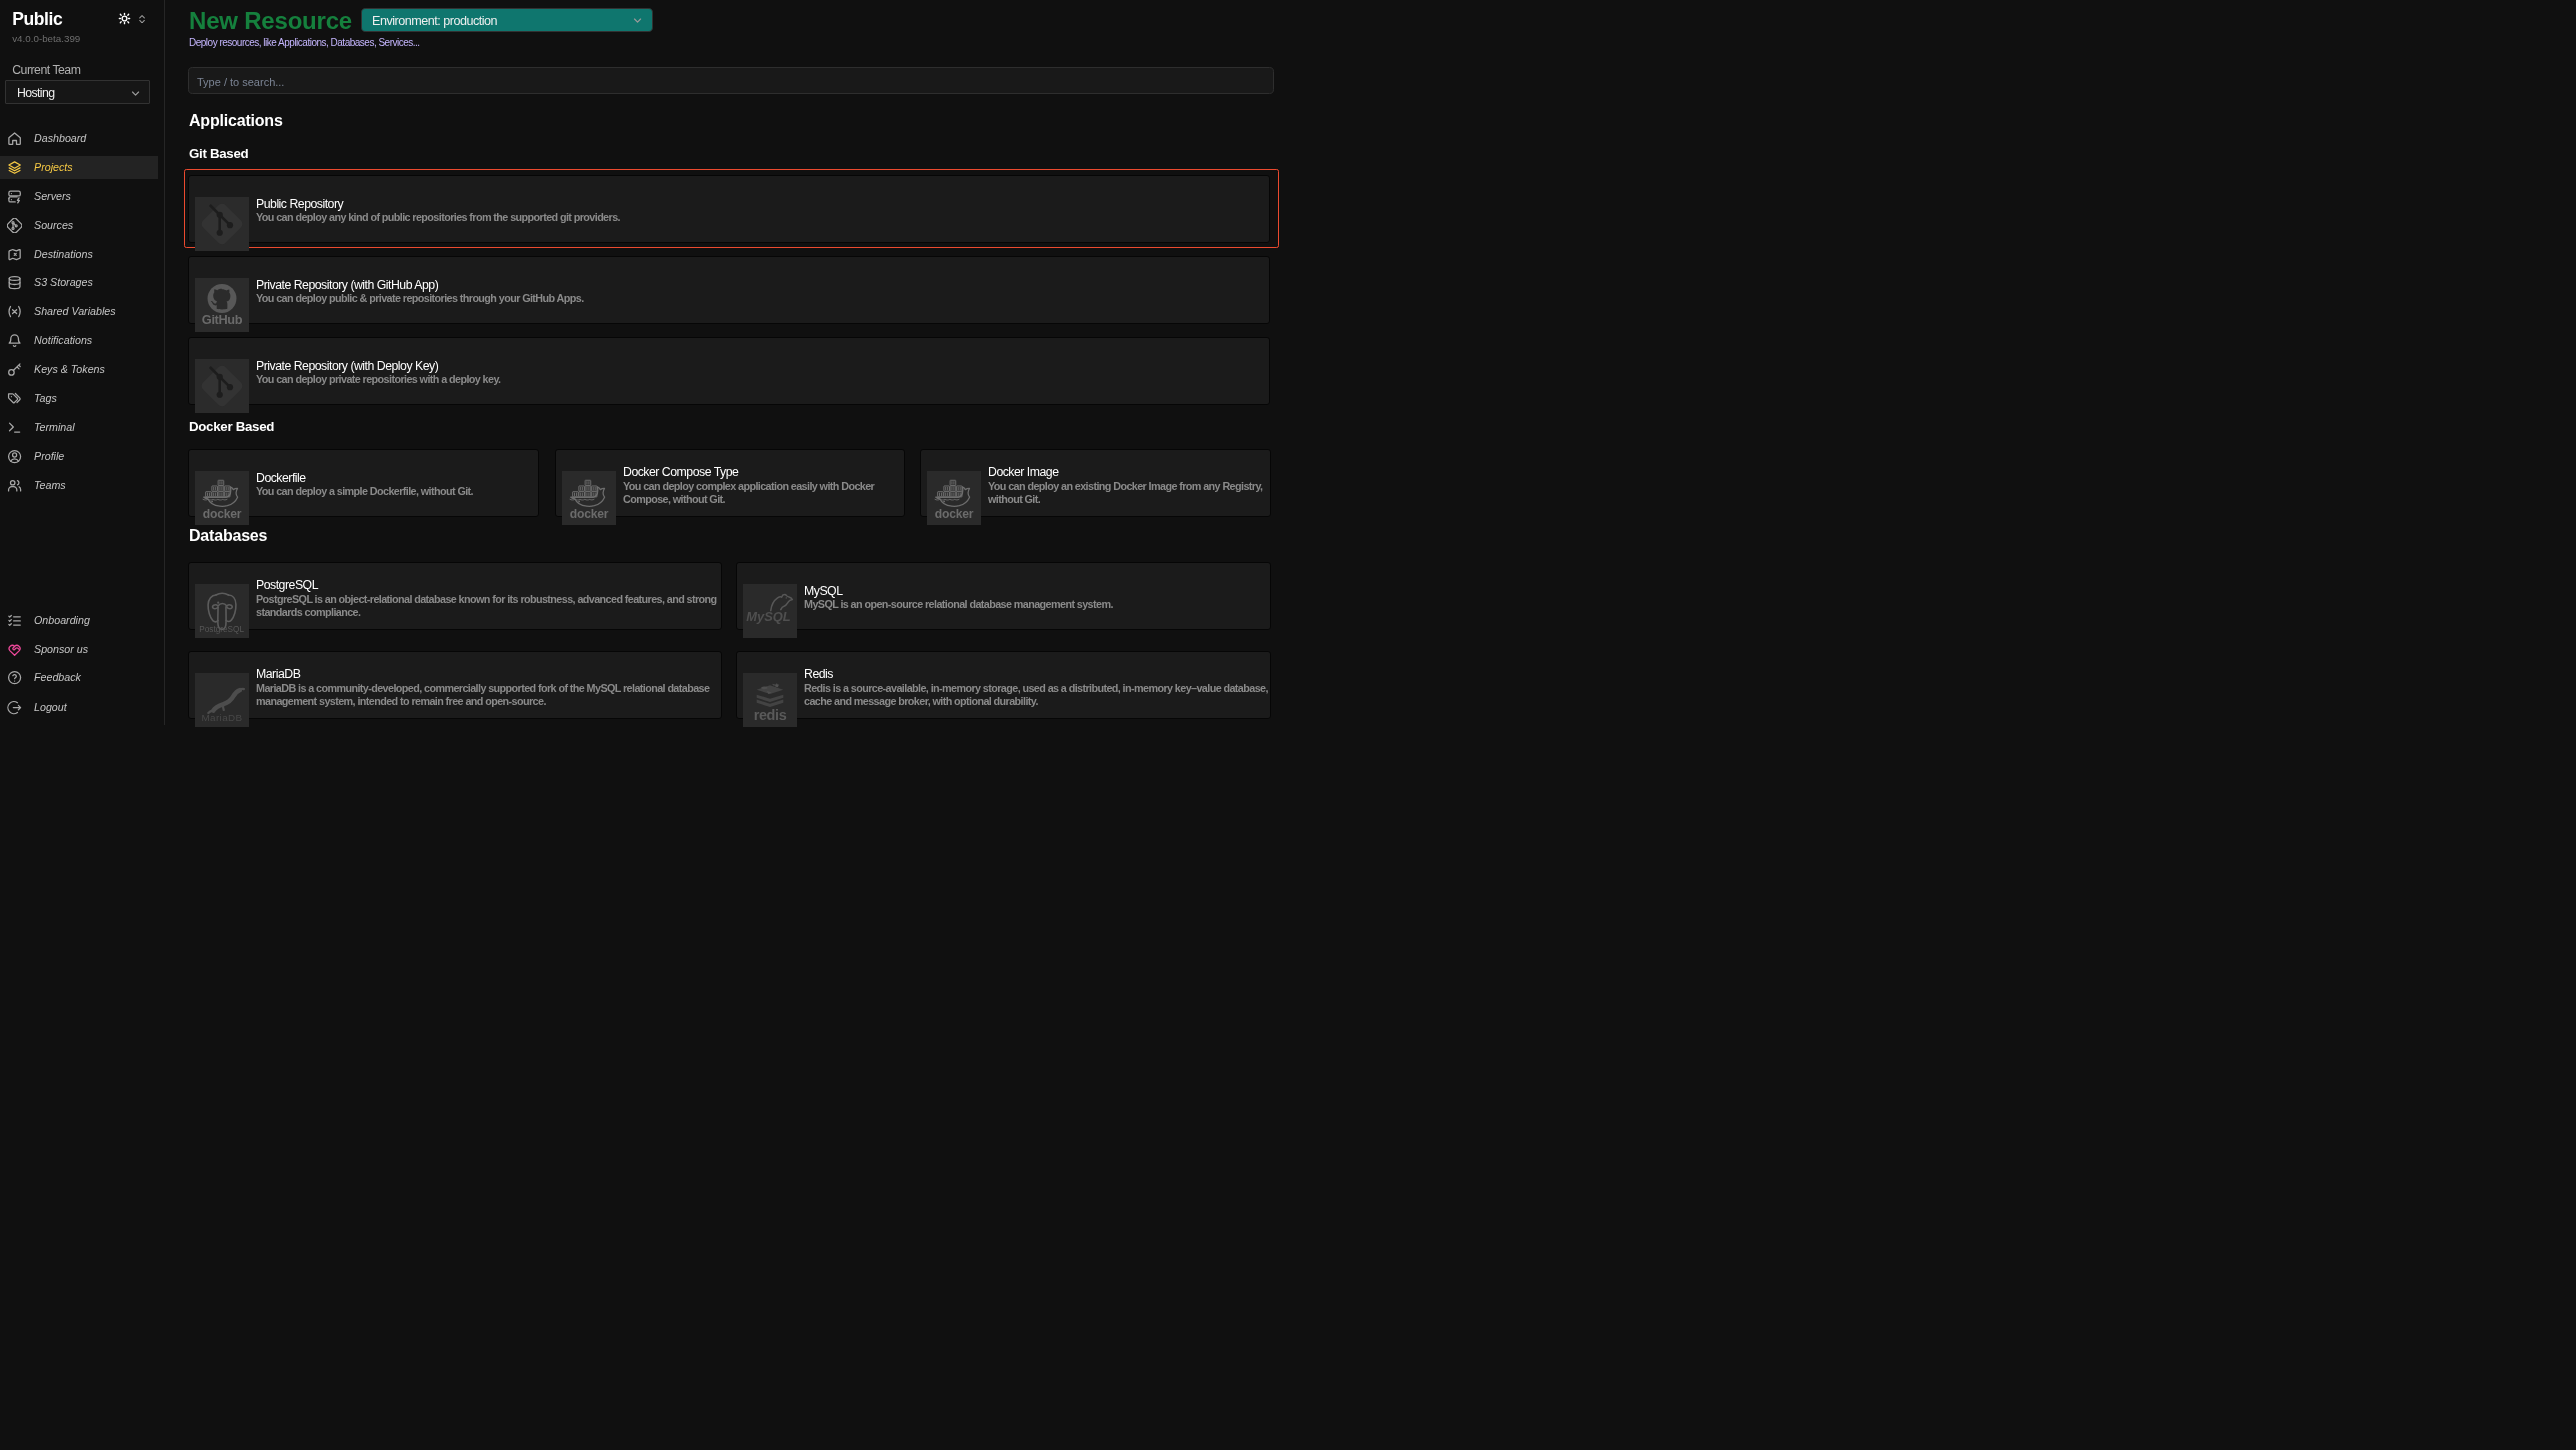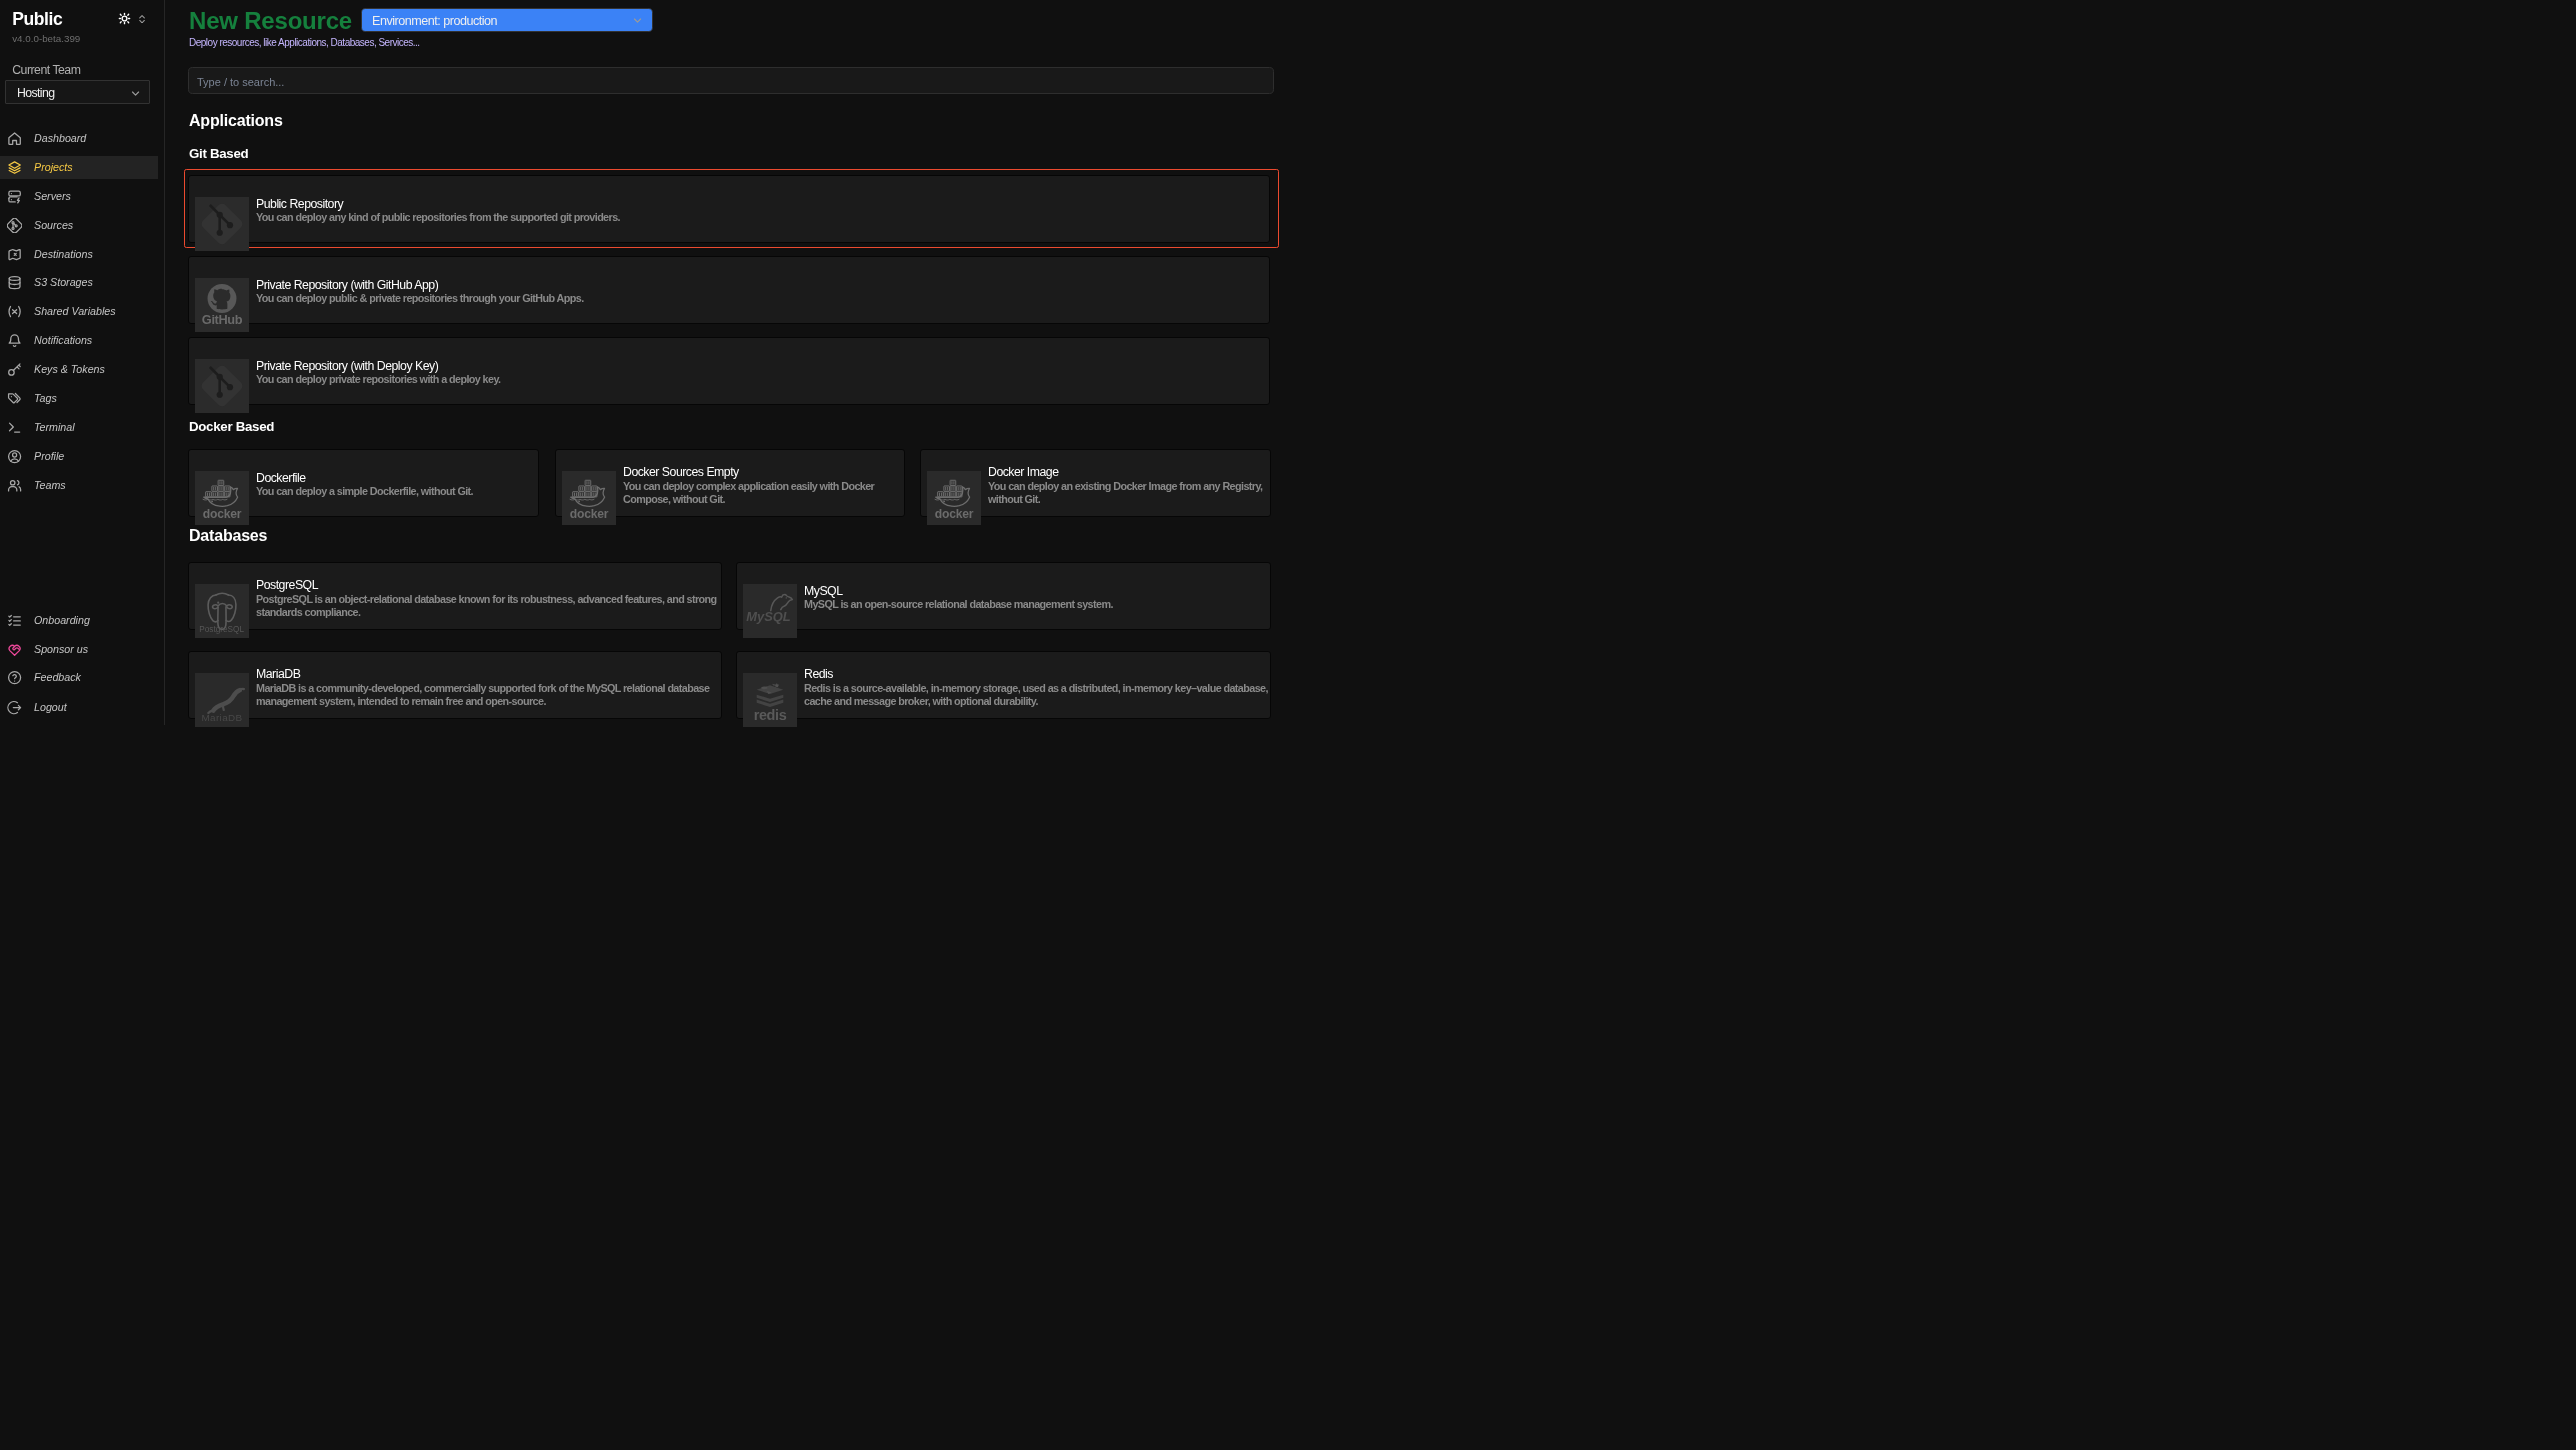--- a/index.html
+++ b/index.html
@@ -16,21 +16,21 @@
   border:0.8px solid #323232; border-radius:1px; background:#161616; }
 #teamsel span { position:absolute; left:10.7px; top:5px; font-size:12.3px; letter-spacing:-0.6px; color:#efefef; }
 .nav { position:absolute; left:0; width:158px; height:23px;font-style:italic; }
 .nav svg { position:absolute; left:6.9px; top:3.8px; }
 .nav .t { position:absolute; left:34px; top:5.3px; font-size:10.7px; color:#c6c6c6; white-space:nowrap; }
 .nav.active { background:#232323; }
 .nav.active .t { color:#f6c944; }
 
 #h1 { position:absolute; left:189px; top:7.3px; font-size:24px; font-weight:bold; color:#15803d; letter-spacing:-0.2px;}
 #envsel { position:absolute; left:361px; top:7.6px; width:292px; height:24.4px;
-  border:0.8px solid #323232; border-radius:4.6px; background:#3b82f6; }
+  border:0.8px solid #323232; border-radius:4.6px; background:#0f766e; }
 #envsel span { position:absolute; left:10px; top:5.3px; font-size:12.6px; letter-spacing:-0.5px; color:#efefef; }
 #subtitle { position:absolute; left:189px; top:37px; font-size:10px; letter-spacing:-0.5px; color:#c4b5fd; }
 #search { position:absolute; left:188px; top:67px; width:1086px; height:27px;
   border:1.8px solid #2e2e2e; border-radius:4.6px; background:#191919; }
 #search span { position:absolute; left:8px; top:7.8px; font-size:11px; color:#7b8494; }
 .h2 { position:absolute; left:189px; font-size:16px; font-weight:bold; color:#fff; letter-spacing:-0.2px; }
 .h3 { position:absolute; left:189px; font-size:13.3px; letter-spacing:-0.3px; font-weight:bold; color:#fff; }
 
 .card { position:absolute; height:68px; background:#1b1b1b; border:0.8px solid #060606;
   border-radius:3px; }
@@ -319,21 +319,21 @@
           <rect x="30.4" y="12.2" width="7.4" height="6.8" rx="0.5"></rect>
           <path d="M32.8 13.399999999999999 v4.4 M35.4 13.399999999999999 v4.4"></path>
         </g>
         <g fill="none" stroke="#6d6d6d" stroke-width="1.7" stroke-linecap="round" stroke-linejoin="round">
           <path d="M11.5 34.5 H41.5 C44 33.8 45.8 31.9 46.6 29.2 C47.4 26.6 47.3 23.8 46.5 21 C48.3 21.7 49.7 22.9 50.5 24.5 C52 23.4 53.9 22.8 55.9 23 C54.7 24.8 54.1 26.6 54 28.5 C53.9 30.6 54.6 32.6 56 34.4 C53.5 40 49 43.8 42.5 45.6 C39.3 46.4 35.9 46.6 32.4 46.2 C24.6 45.4 19.3 42 17.2 36.8 C15.2 36.5 13.2 35.8 11.5 34.5 Z"></path>
           <path d="M10.5 37.3 c2 1.1 4.5 1.1 6.5 0 c2 1.1 4.5 1.1 6.5 0 c2 1.1 4.5 1.1 6.5 0 c2 1.1 4.5 1.1 6.5 0 c1.8 1 3.8 1 5.6 0" stroke-width="1.2"></path>
         </g>
         <circle cx="22.5" cy="40" r="1.2" fill="#6d6d6d"></circle>
         <text x="35.5" y="61.5" font-family="Liberation Sans, sans-serif" font-size="16" font-weight="bold" fill="#6b6b6b" text-anchor="middle" letter-spacing="-0.3">docker</text>
       </svg></div>
-  <div class="tt">Docker Sources Empty</div>
+  <div class="tt">Docker Compose Type</div>
   <div class="dd">You can deploy complex application easily with Docker<br>Compose, without Git.</div>
 </div>
 <div class="card c2" style="left:920px; top:449px; width:351px;">
   <div class="ic" id="dk3"><svg width="54" height="54" viewBox="0 0 71 71">
         <rect width="71" height="71" fill="#2a2a2a"></rect>
         <g fill="none" stroke="#6d6d6d" stroke-width="1.3">
           <rect x="14" y="27.2" width="7.4" height="6.8" rx="0.5"></rect>
           <path d="M16.4 28.4 v4.4 M19 28.4 v4.4"></path>
           <rect x="22.2" y="27.2" width="7.4" height="6.8" rx="0.5"></rect>
           <path d="M24.599999999999998 28.4 v4.4 M27.2 28.4 v4.4"></path>

